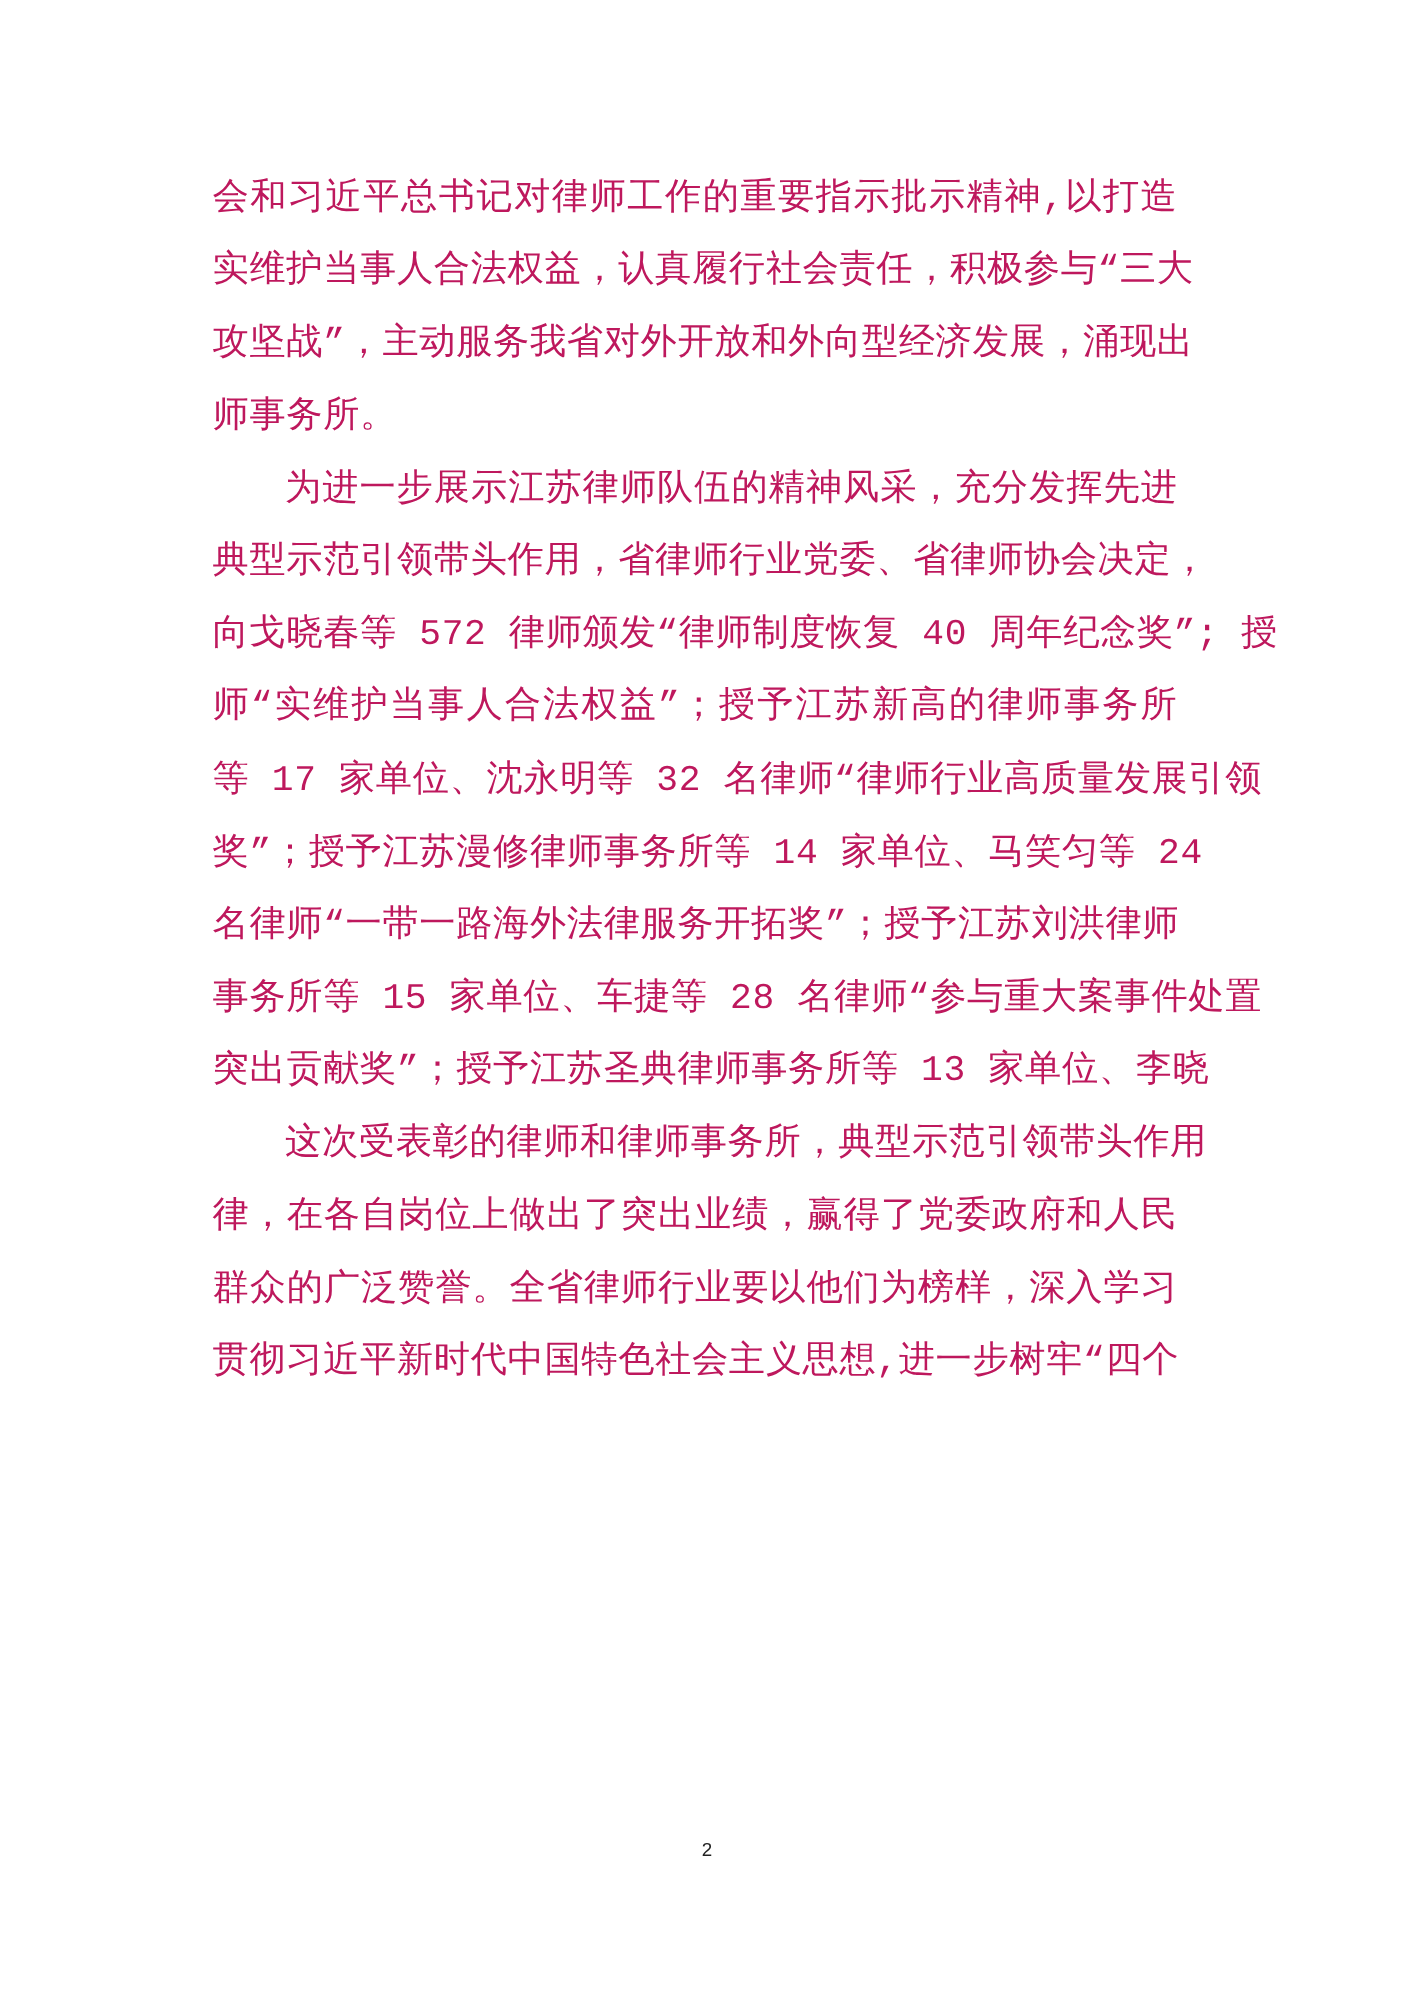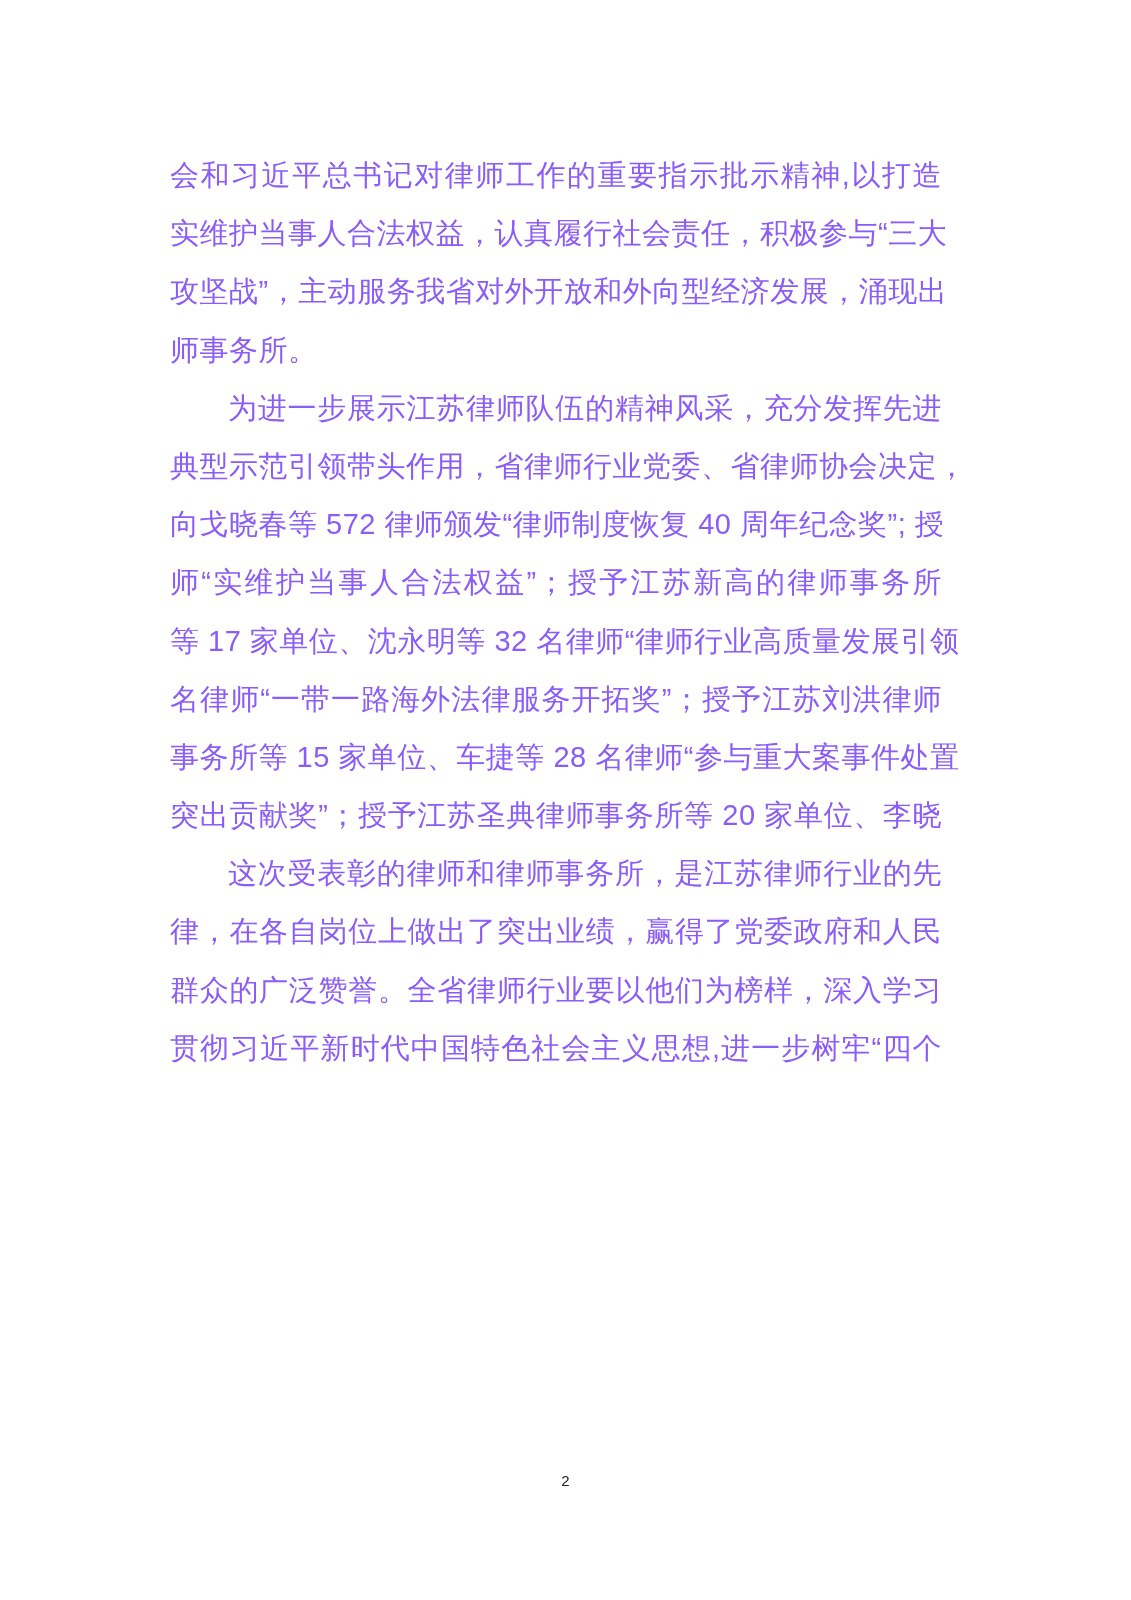--- a/index.html
+++ b/index.html
@@ -1,20 +1,20 @@
 <!DOCTYPE html>
 <html><head>
 <meta charset="utf-8">
 <style>
   html, body { margin: 0; padding: 0; background: #ffffff; }
   body { width: 1131px; height: 1600px; position: relative; overflow: hidden; }
   .page {
-    position: absolute; left: 170px; top: 146px; width: 772px;
-    font-family: Liberation Sans, sans-serif;
-    font-size: 29px; color: #8b5cf6;
+    position: absolute; left: 170px; top: 130px; width: 772px;
+    font-family: Liberation Mono, monospace;
+    font-size: 29px; color: #be185d;
   }
   .line {
     height: 58.2px; line-height: 58.2px; white-space: nowrap;
     text-align: justify; text-align-last: justify; letter-spacing: 0.5px;
   }
   .line.last { text-align-last: left; }
   .line.indent { padding-left: 58px; }
   .page-number {
     position: absolute; left: 0; width: 1131px; top: 1472px; text-align: center;
     font-family: "Liberation Sans", sans-serif; font-size: 15px; color: #222;
@@ -26,21 +26,22 @@
 <div class="page" id="page">
     <div class="line">会和习近平总书记对律师工作的重要指示批示精神,以打造</div>
     <div class="line">实维护当事人合法权益，认真履行社会责任，积极参与“三大</div>
     <div class="line">攻坚战”，主动服务我省对外开放和外向型经济发展，涌现出</div>
     <div class="line last">师事务所。</div>
     <div class="line indent">为进一步展示江苏律师队伍的精神风采，充分发挥先进</div>
     <div class="line">典型示范引领带头作用，省律师行业党委、省律师协会决定，</div>
     <div class="line">向戈晓春等 572 律师颁发“律师制度恢复 40 周年纪念奖”; 授</div>
     <div class="line">师“实维护当事人合法权益”；授予江苏新高的律师事务所</div>
     <div class="line">等 17 家单位、沈永明等 32 名律师“律师行业高质量发展引领</div>
+    <div class="line">奖”；授予江苏漫修律师事务所等  14  家单位、马笑匀等  24</div>
     <div class="line">名律师“一带一路海外法律服务开拓奖”；授予江苏刘洪律师</div>
     <div class="line">事务所等 15 家单位、车捷等 28 名律师“参与重大案事件处置</div>
-    <div class="line">突出贡献奖”；授予江苏圣典律师事务所等 20 家单位、李晓</div>
-    <div class="line indent">这次受表彰的律师和律师事务所，是江苏律师行业的先</div>
+    <div class="line">突出贡献奖”；授予江苏圣典律师事务所等 13 家单位、李晓</div>
+    <div class="line indent">这次受表彰的律师和律师事务所，典型示范引领带头作用</div>
     <div class="line">律，在各自岗位上做出了突出业绩，赢得了党委政府和人民</div>
     <div class="line">群众的广泛赞誉。全省律师行业要以他们为榜样，深入学习</div>
     <div class="line">贯彻习近平新时代中国特色社会主义思想,进一步树牢“四个</div>
   </div>
 <div class="page-number">2</div>
 
 </body></html>

